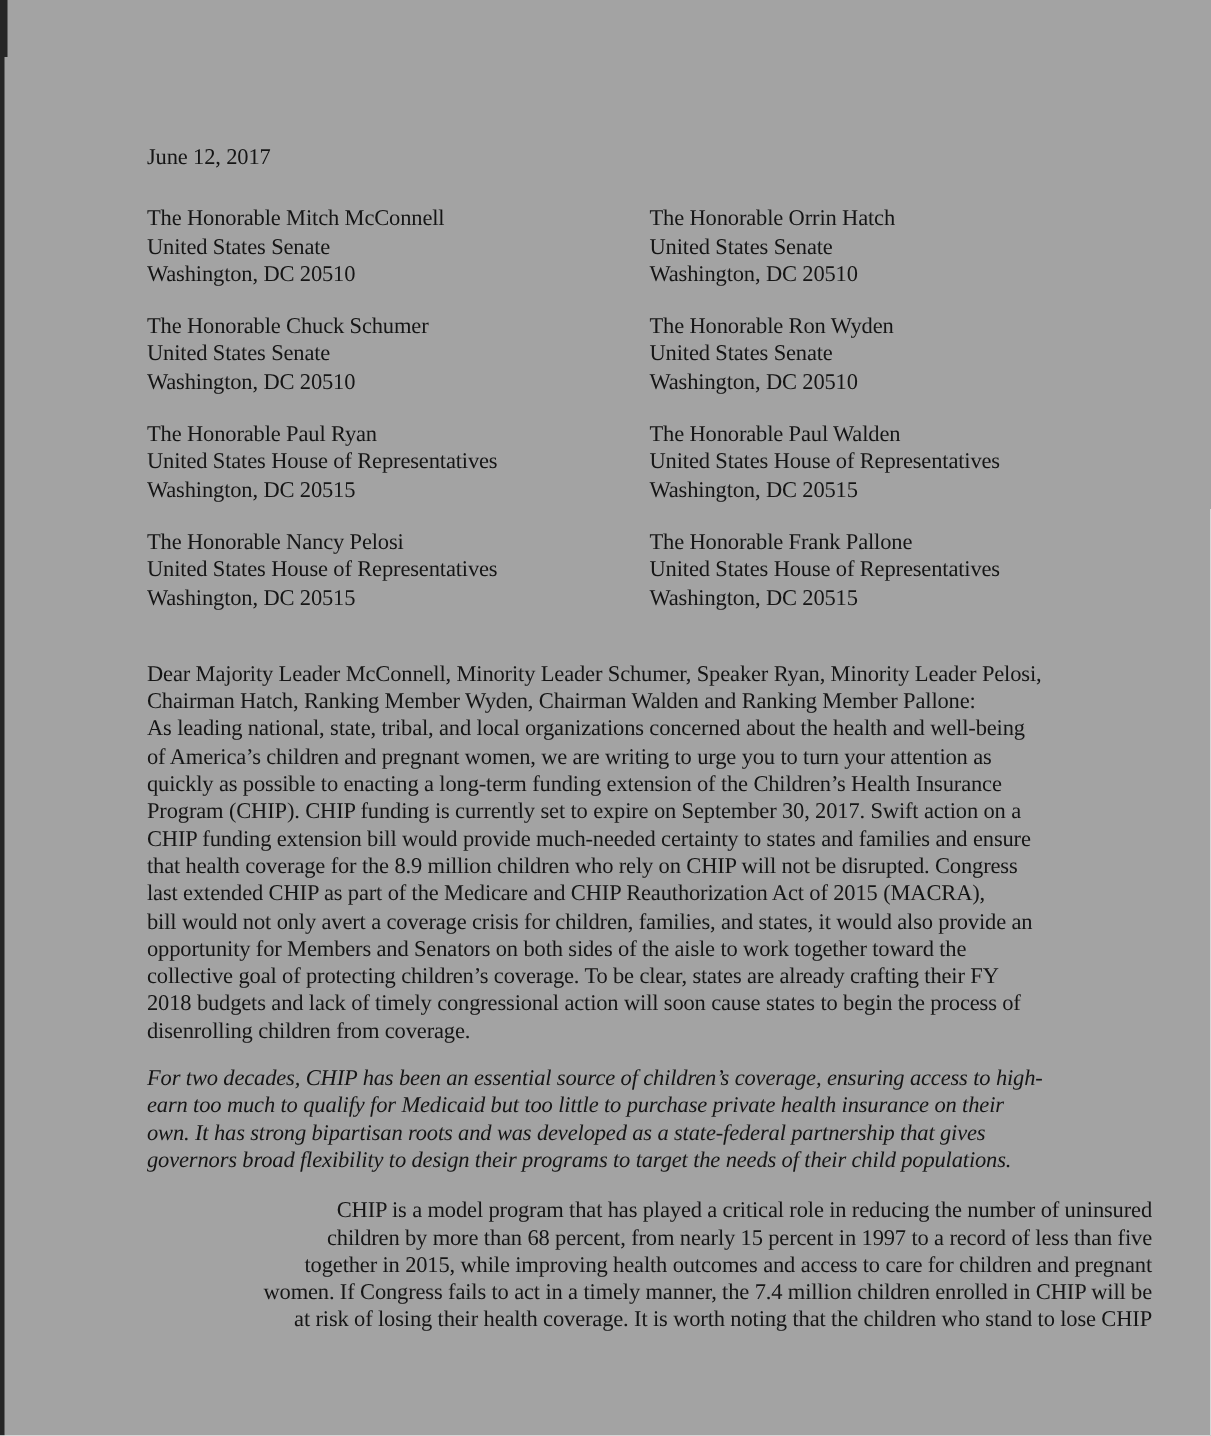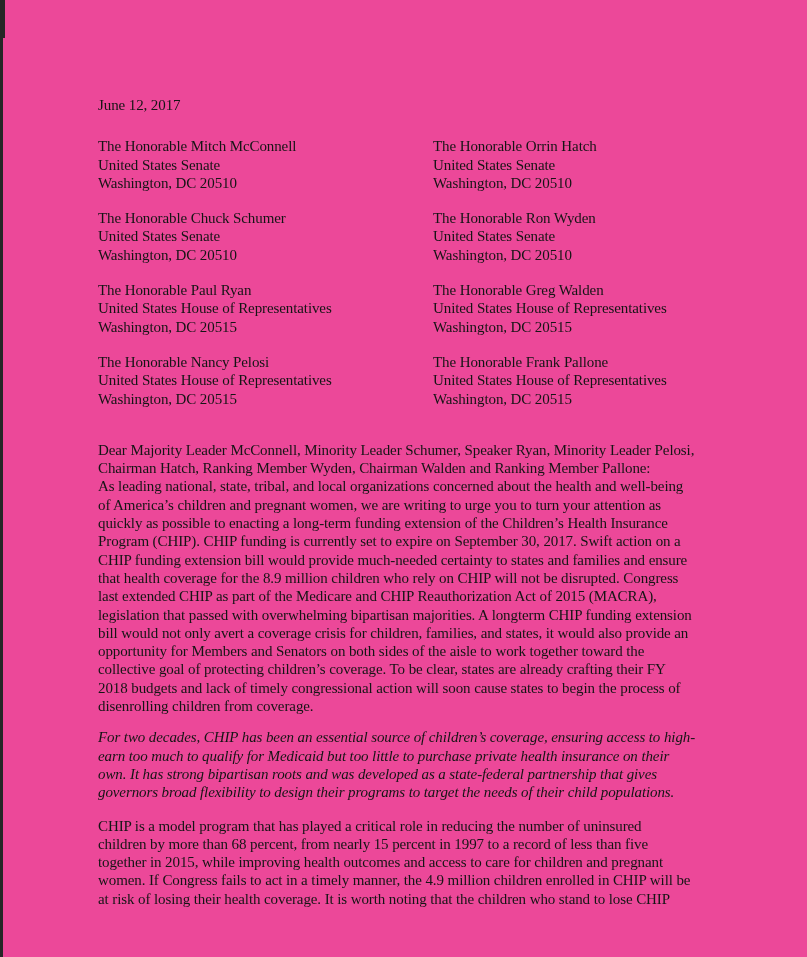--- a/index.html
+++ b/index.html
@@ -4,21 +4,21 @@
 <style>
   html, body {
     margin: 0;
     padding: 0;
     background: #ffffff;
   }
   .page {
     position: relative;
     width: 807px;
     height: 957px;
-    background: #ec4899;
+    background: #a3a3a3;
     overflow: hidden;
     font-family: "Liberation Serif", "DejaVu Serif", serif;
     color: #151515;
   }
   
   .edge-line {
     position: absolute;
     left: 0;
     top: 0;
     width: 3px;
@@ -42,21 +42,21 @@
     line-height: 18.3px;
     letter-spacing: -0.1px;
   }
   .ln { white-space: nowrap; }
   .addr-row { display: flex; margin-top: 17px; }
   .addr-row.first { margin-top: 23px; }
   .addr-col-left { flex: 0 0 335px; width: 335px; }
   .salutation { margin-top: 33px; }
   .para-1 { }
   .para-2 { margin-top: 13px; font-style: italic; }
-  .para-3 { margin-top: 15px; }
+  .para-3 { margin-top: 15px; text-align: right; }
 </style>
 </head>
 <body>
 
 <div class="page">
   <div class="edge-line"></div>
   <div class="edge-line-top"></div>
 
   <div class="content">
 
@@ -88,21 +88,21 @@
       </div>
     </div>
 
     <div class="addr-row">
       <div class="addr-col-left">
         <div class="ln">The Honorable Paul Ryan</div>
         <div class="ln">United States House of Representatives</div>
         <div class="ln">Washington, DC 20515</div>
       </div>
       <div>
-        <div class="ln">The Honorable Greg Walden</div>
+        <div class="ln">The Honorable Paul Walden</div>
         <div class="ln">United States House of Representatives</div>
         <div class="ln">Washington, DC 20515</div>
       </div>
     </div>
 
     <div class="addr-row">
       <div class="addr-col-left">
         <div class="ln">The Honorable Nancy Pelosi</div>
         <div class="ln">United States House of Representatives</div>
         <div class="ln">Washington, DC 20515</div>
@@ -120,37 +120,36 @@
     </div>
 
     <div class="para-1">
       <div class="ln">As leading national, state, tribal, and local organizations concerned about the health and well-being</div>
       <div class="ln">of America’s children and pregnant women, we are writing to urge you to turn your attention as</div>
       <div class="ln">quickly as possible to enacting a long-term funding extension of the Children’s Health Insurance</div>
       <div class="ln">Program (CHIP). CHIP funding is currently set to expire on September 30, 2017. Swift action on a</div>
       <div class="ln">CHIP funding extension bill would provide much-needed certainty to states and families and ensure</div>
       <div class="ln">that health coverage for the 8.9 million children who rely on CHIP will not be disrupted. Congress</div>
       <div class="ln">last extended CHIP as part of the Medicare and CHIP Reauthorization Act of 2015 (MACRA),</div>
-      <div class="ln">legislation that passed with overwhelming bipartisan majorities. A longterm CHIP funding extension</div>
       <div class="ln">bill would not only avert a coverage crisis for children, families, and states, it would also provide an</div>
       <div class="ln">opportunity for Members and Senators on both sides of the aisle to work together toward the</div>
       <div class="ln">collective goal of protecting children’s coverage. To be clear, states are already crafting their FY</div>
       <div class="ln">2018 budgets and lack of timely congressional action will soon cause states to begin the process of</div>
       <div class="ln">disenrolling children from coverage.</div>
     </div>
 
     <div class="para-2">
       <div class="ln">For two decades, CHIP has been an essential source of children’s coverage, ensuring access to high-</div>
       <div class="ln">earn too much to qualify for Medicaid but too little to purchase private health insurance on their</div>
       <div class="ln">own. It has strong bipartisan roots and was developed as a state-federal partnership that gives</div>
       <div class="ln">governors broad flexibility to design their programs to target the needs of their child populations.</div>
     </div>
 
     <div class="para-3">
       <div class="ln">CHIP is a model program that has played a critical role in reducing the number of uninsured</div>
       <div class="ln">children by more than 68 percent, from nearly 15 percent in 1997 to a record of less than five</div>
       <div class="ln">together in 2015, while improving health outcomes and access to care for children and pregnant</div>
-      <div class="ln">women. If Congress fails to act in a timely manner, the 4.9 million children enrolled in CHIP will be</div>
+      <div class="ln">women. If Congress fails to act in a timely manner, the 7.4 million children enrolled in CHIP will be</div>
       <div class="ln">at risk of losing their health coverage. It is worth noting that the children who stand to lose CHIP</div>
     </div>
 
   </div>
 </div>
 
 </body></html>

